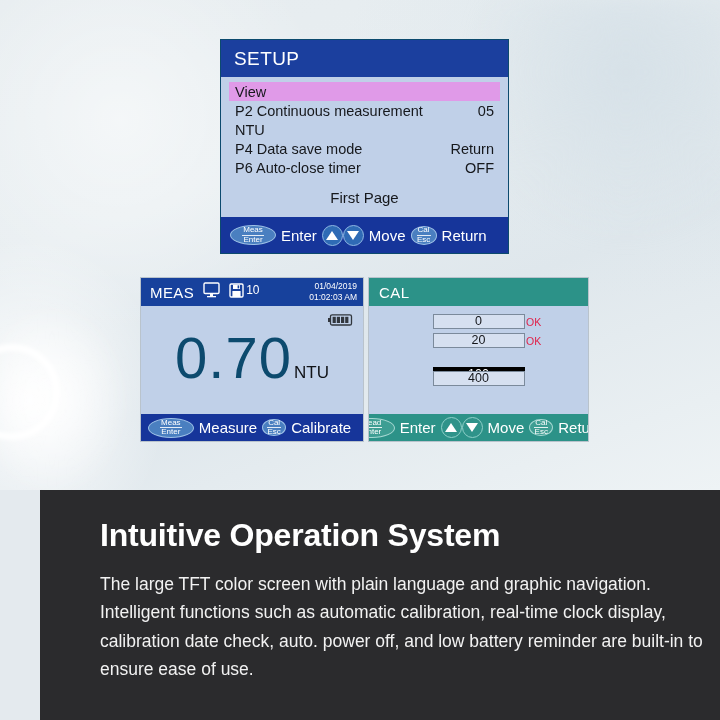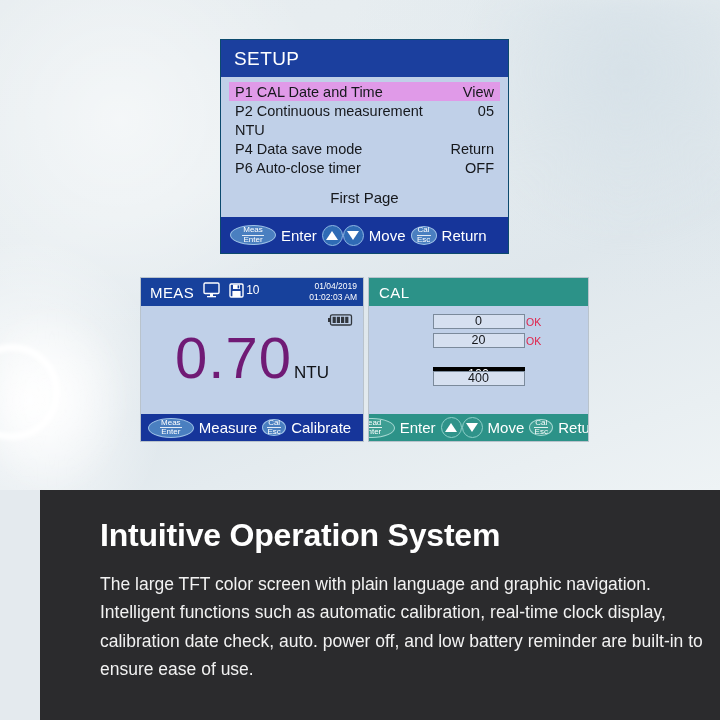--- a/index.html
+++ b/index.html
@@ -106,21 +106,21 @@
   #meas .meas-left { display: flex; align-items: center; gap: 9px; }
   #meas .lcd-title { font-size: 15px; }
   .save-count { font-size: 12px; color: #fff; margin-left: 2px; }
   .dt { text-align: right; font-size: 8.5px; line-height: 1.3; color: #ffffff; }
   #meas .lcd-body { height: 108px; position: relative; }
   .battery { position: absolute; right: 9px; top: 6px; }
   .reading {
     position: absolute; left: 0; right: 0; top: 18px;
     display: flex; align-items: baseline; justify-content: center;
   }
-  .reading .val { font-size: 58px; color: #701a75; letter-spacing: 1px; font-weight: 400; }
+  .reading .val { font-size: 58px; color: #0c4a6e; letter-spacing: 1px; font-weight: 400; }
   .reading .unit { font-size: 17px; color: #101216; margin-left: 2px; }
   #meas .lcd-foot { height: 27px; background: #16359a; }
 
   
   #cal { left: 368px; top: 277px; width: 221px; height: 165px;
          border: 1px solid #b9c3cc; }
   #cal .lcd-head { height: 28px; background: #2c9288; padding-left: 10px; }
   #cal .lcd-title { font-size: 15px; }
   #cal .lcd-body { height: 108px; padding-top: 6px; }
   #cal .lcd-foot { height: 27px; background: #2c9288; }
@@ -153,21 +153,20 @@
     <div class="bg-ring"></div>
   </div>
 
   <div class="lcd" id="setup">
     <div class="lcd-head">
       <span class="lcd-title">SETUP</span>
     </div>
     <div class="lcd-body">
 
       <div class="menu-row sel">
-        <span>P1 CAL Date and Time</span>
         <span class="mval">View</span>
       </div>
       <div class="menu-row">
         <span>P2 Continuous measurement</span>
         <span class="mval">05</span>
       </div>
       <div class="menu-row">
         <span class="mval">NTU</span>
       </div>
       <div class="menu-row">

